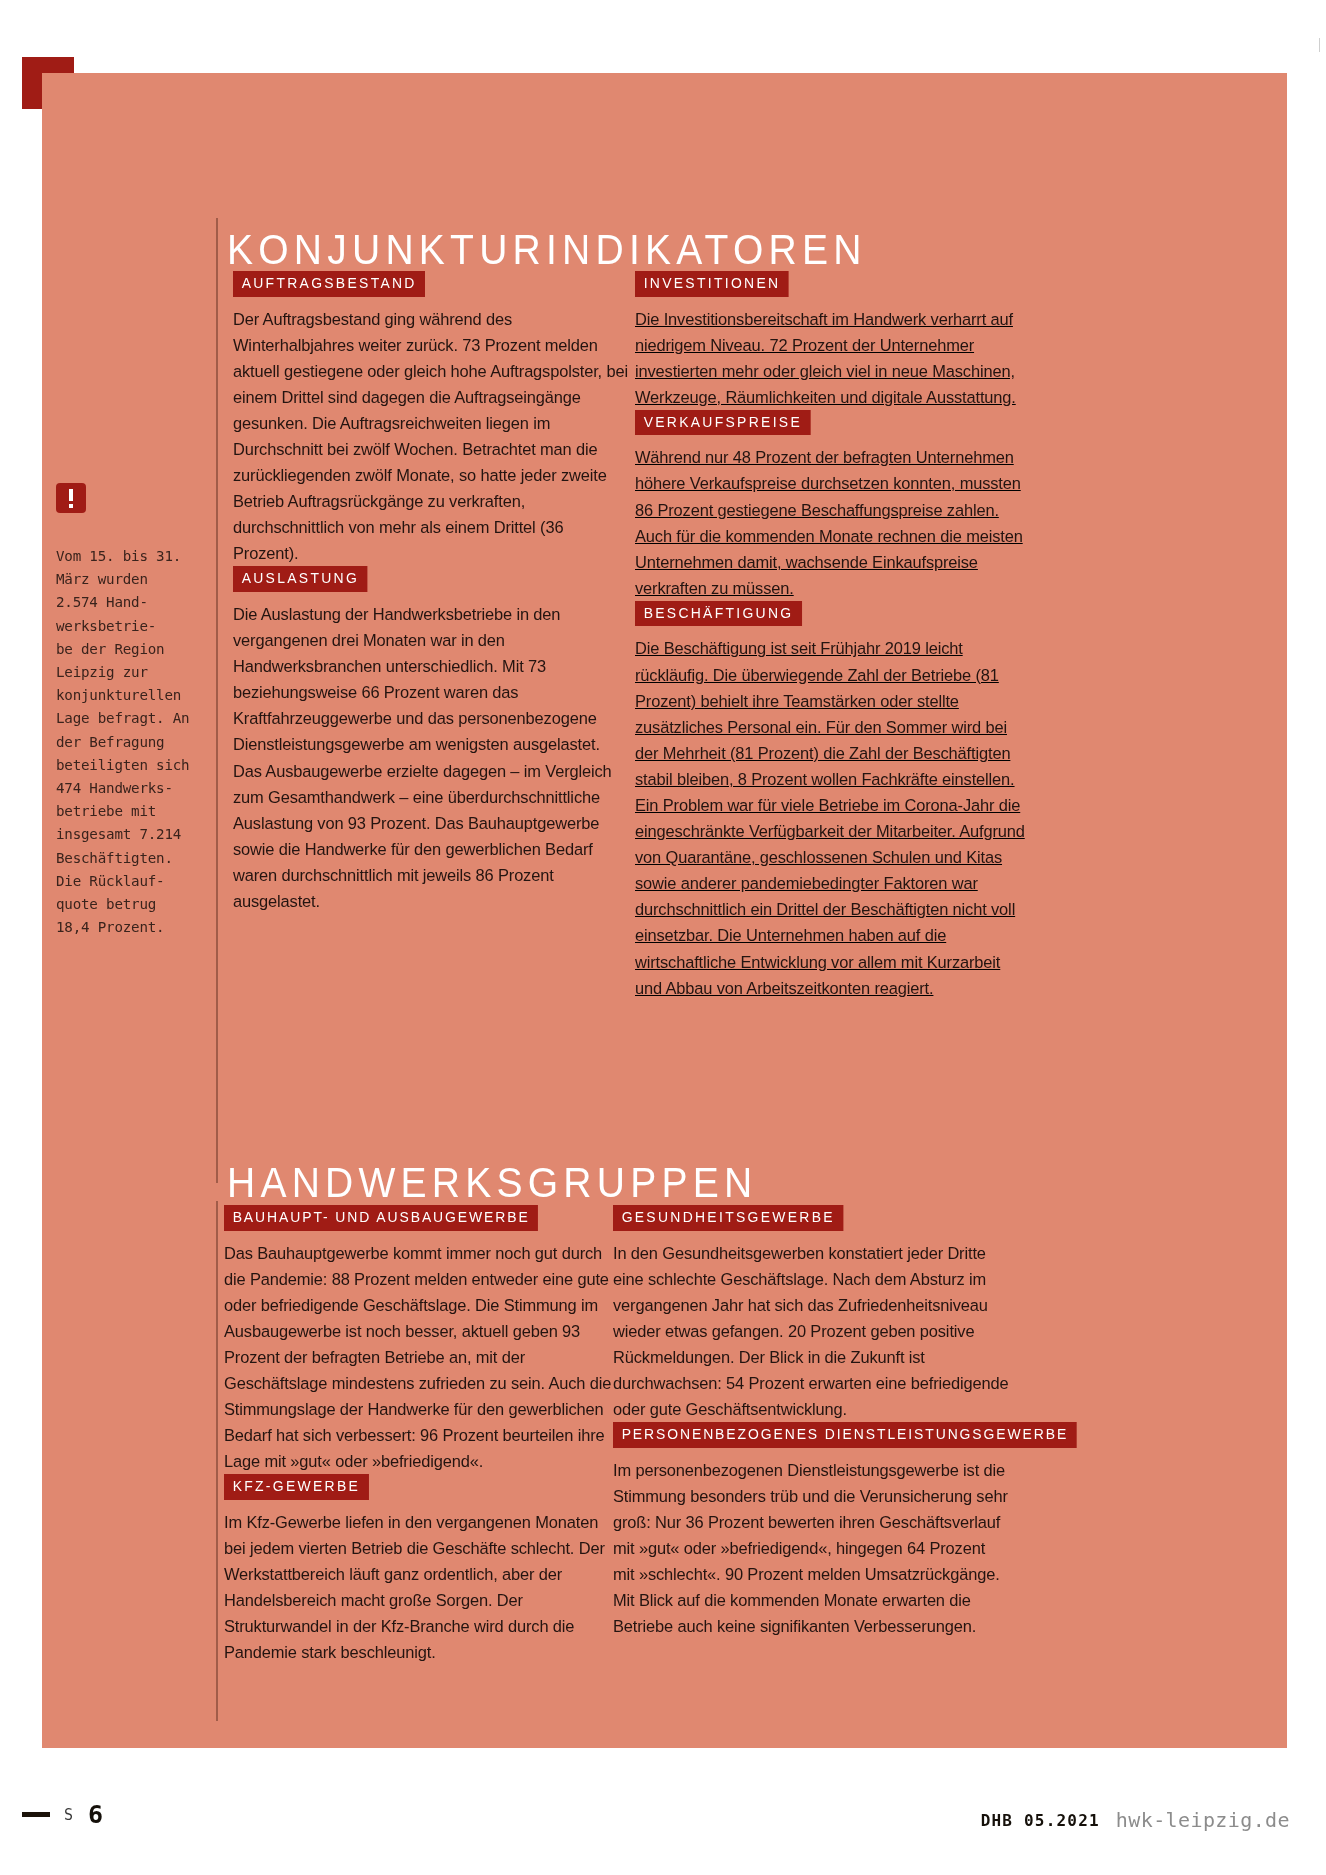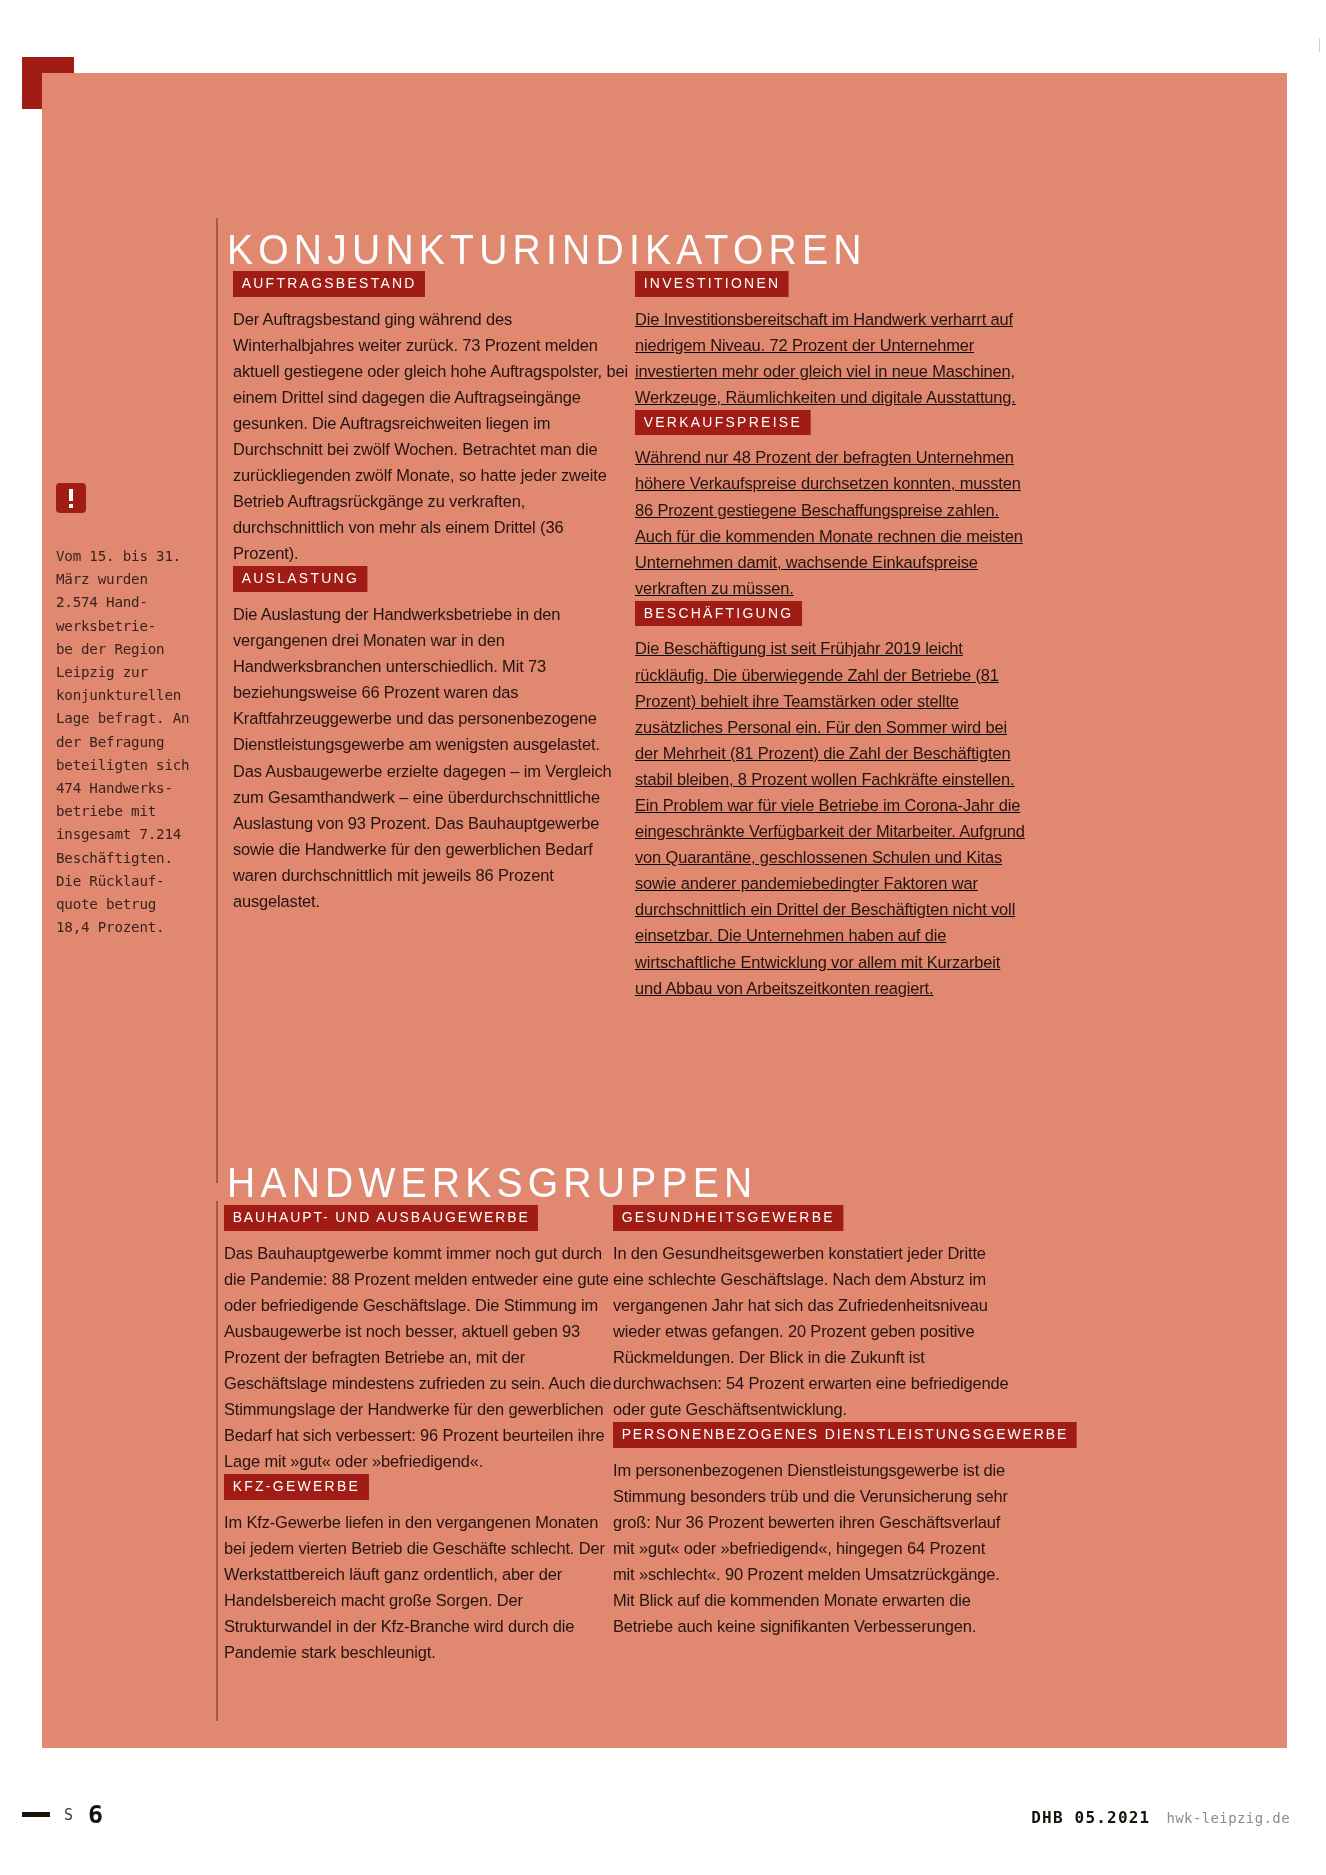--- a/index.html
+++ b/index.html
@@ -211,21 +211,21 @@
   }
   .footer-issue {
     font-family: "DejaVu Sans Mono", monospace;
     font-size: 16px;
     font-weight: bold;
     color: #15100a;
     letter-spacing: 1.2px;
   }
   .footer-url {
     font-family: "DejaVu Sans Mono", monospace;
-    font-size: 14px;
+    font-size: 20px;
     color: #8c8c8c;
     letter-spacing: 0.4px;
   }
 
   
   .crop-tick {
     position: absolute;
     right: 6px;
     top: 38px;
     width: 1px;

